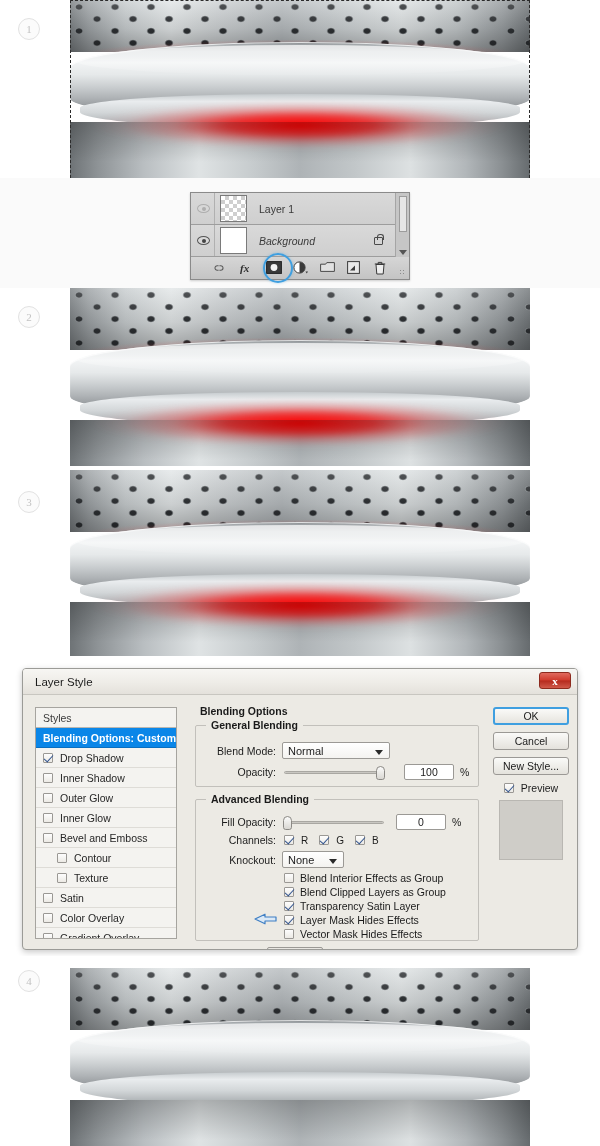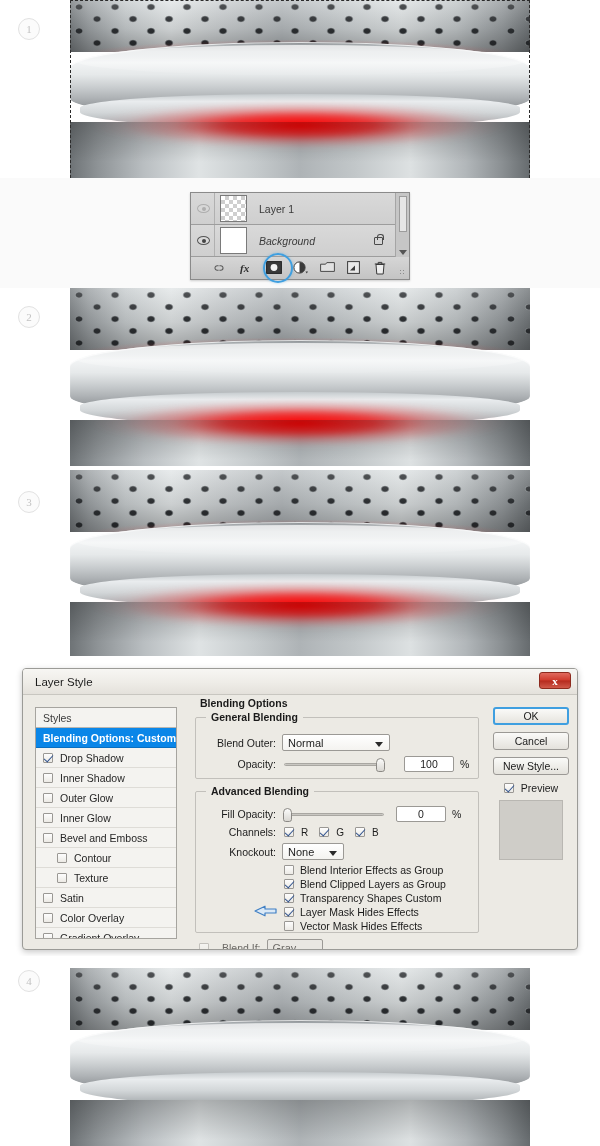--- a/index.html
+++ b/index.html
@@ -369,21 +369,21 @@
     left: 2px; top: -1px;
     width: 4px; height: 8px;
     border: solid #33558f;
     border-width: 0 1.6px 1.6px 0;
     transform: rotate(42deg);
   }
 
   
   .opts {
     position: absolute;
-    left: 168px; top: 8px;
+    left: 168px; top: 16px;
     width: 292px; height: 232px;
   }
   .fieldset {
     position: absolute;
     border: 1px solid #c2c0bb;
     border-radius: 2px;
   }
   .legend {
     position: absolute;
     top: -7px; left: 10px;
@@ -685,21 +685,21 @@
         </div>
       </div>
 
       <div class="opts">
         <div class="legend" style="top:-6px; left:4px;">Blending Options</div>
 
         <div class="fieldset" style="left:4px; top:14px; width:284px; height:62px;">
           <div class="legend" style="background:#eceae4;">General Blending</div>
 
           <div class="row" style="left:8px; top:16px;">
-            <span class="lbl" style="width:72px;">Blend Outer:</span>
+            <span class="lbl" style="width:72px;">Blend Mode:</span>
             <div class="select" style="margin-left:6px; width:108px;">
               <span>Normal</span>
               <span class="caret"></span>
             </div>
           </div>
 
           <div class="row" style="left:8px; top:38px;">
             <span class="lbl" style="width:72px;">Opacity:</span>
             <div class="slider-track" style="margin-left:8px; width:100px;">
               <div class="slider-knob" style="left:91px;"></div>
@@ -742,21 +742,21 @@
           <div class="chk-line" style="left:88px; top:72px;">
             <span class="cb"></span>
             <span>Blend Interior Effects as Group</span>
           </div>
           <div class="chk-line" style="left:88px; top:86px;">
             <span class="cb checked"></span>
             <span>Blend Clipped Layers as Group</span>
           </div>
           <div class="chk-line" style="left:88px; top:100px;">
             <span class="cb checked"></span>
-            <span>Transparency Shapes Custom</span>
+            <span>Transparency Satin Layer</span>
           </div>
           <div class="chk-line" style="left:88px; top:114px;">
             <span class="cb checked"></span>
             <span>Layer Mask Hides Effects</span>
           </div>
           <div class="chk-line" style="left:88px; top:128px;">
             <span class="cb"></span>
             <span>Vector Mask Hides Effects</span>
           </div>
 

